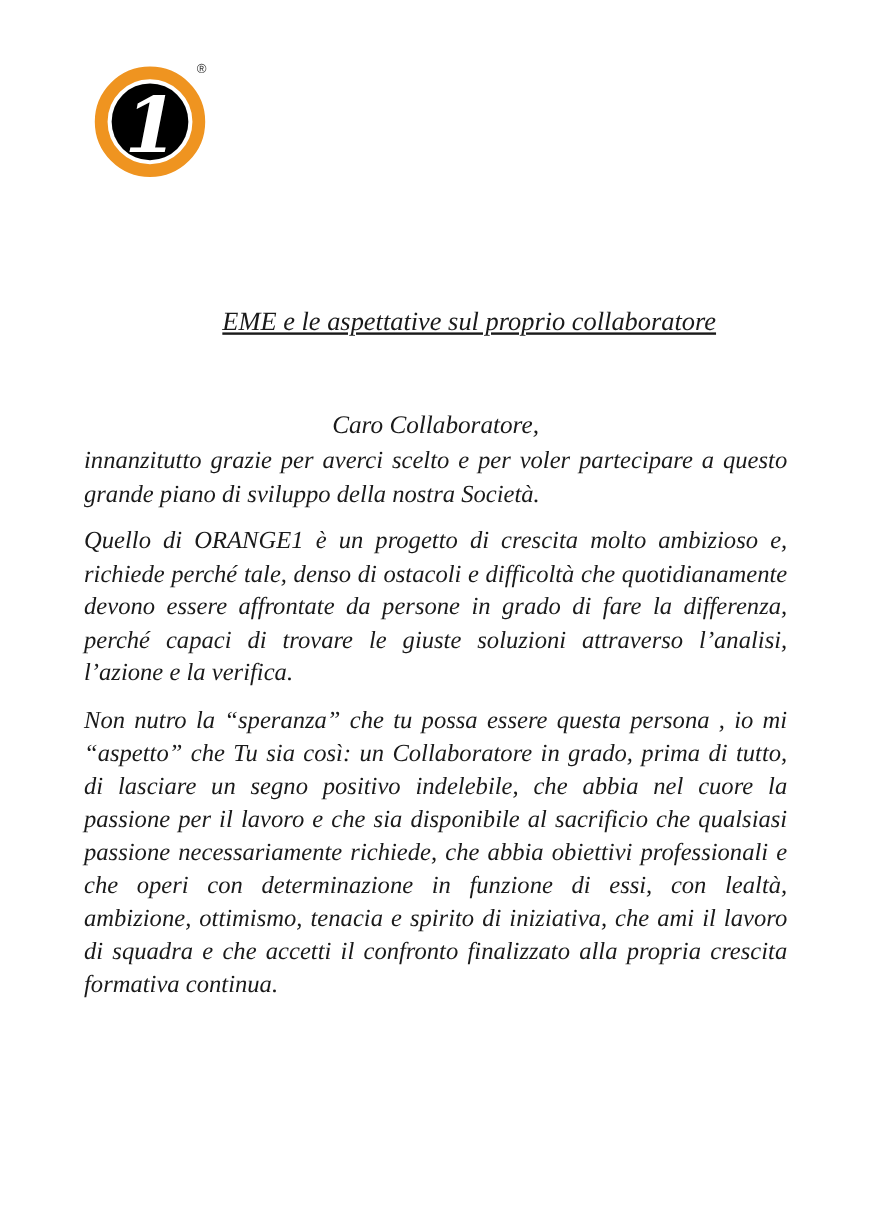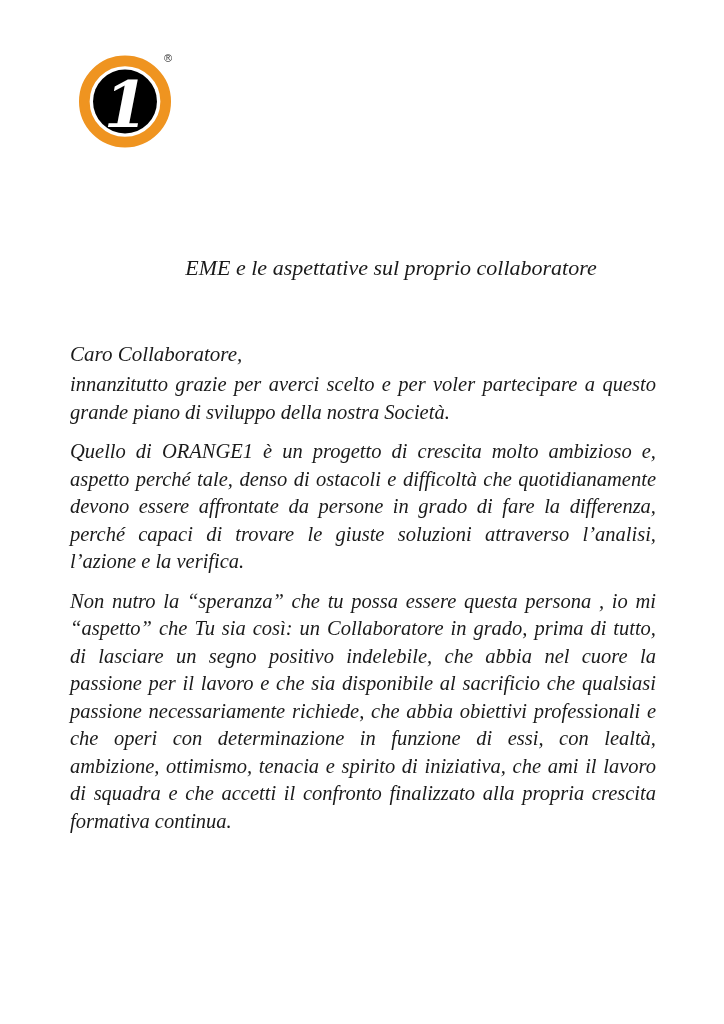--- a/index.html
+++ b/index.html
@@ -45,23 +45,25 @@
     top: 0;
     font-style: italic;
   }
   .doc-title {
     margin-top: 253px;
     text-align: center;
     transform: translateX(28px);
     font-size: 22px;
     line-height: 30px;
     white-space: nowrap;
+    text-decoration: underline;
   }
   .salutation {
     margin-top: 56px;
+    text-align: center;
     font-size: 21px;
     line-height: 30px;
   }
   .body-paragraphs {
     margin-top: 2px;
   }
   .body-paragraphs p {
     margin: 0 0 12px 0;
     text-align: justify;
     font-size: 20.5px;
@@ -82,18 +84,18 @@
     <span class="reg-mark">®</span>
   </div>
 
   <div class="content">
     <div class="doc-title">EME e le aspettative sul proprio collaboratore</div>
 
     <div class="salutation">Caro Collaboratore,</div>
 
     <div class="body-paragraphs">
       <p>innanzitutto grazie per averci scelto e per voler partecipare a questo grande piano di sviluppo della nostra Società.</p>
-      <p>Quello di ORANGE1 è un progetto di crescita molto ambizioso e, aspetto perché tale, denso di ostacoli e difficoltà che quotidianamente devono essere affrontate da persone in grado di fare la differenza, perché capaci di trovare le giuste soluzioni attraverso l’analisi, l’azione e la verifica.</p>
+      <p>Quello di ORANGE1 è un progetto di crescita molto ambizioso e, richiede perché tale, denso di ostacoli e difficoltà che quotidianamente devono essere affrontate da persone in grado di fare la differenza, perché capaci di trovare le giuste soluzioni attraverso l’analisi, l’azione e la verifica.</p>
       <p>Non nutro la “speranza” che tu possa essere questa persona , io mi “aspetto” che Tu sia così: un Collaboratore in grado, prima di tutto, di lasciare un segno positivo indelebile, che abbia nel cuore la passione per il lavoro e che sia disponibile al sacrificio che qualsiasi passione necessariamente richiede, che abbia obiettivi professionali e che operi con determinazione in funzione di essi, con lealtà, ambizione, ottimismo, tenacia e spirito di iniziativa, che ami il lavoro di squadra e che accetti il confronto finalizzato alla propria crescita formativa continua.</p>
     </div>
   </div>
 
 </div>
 
 </body></html>

